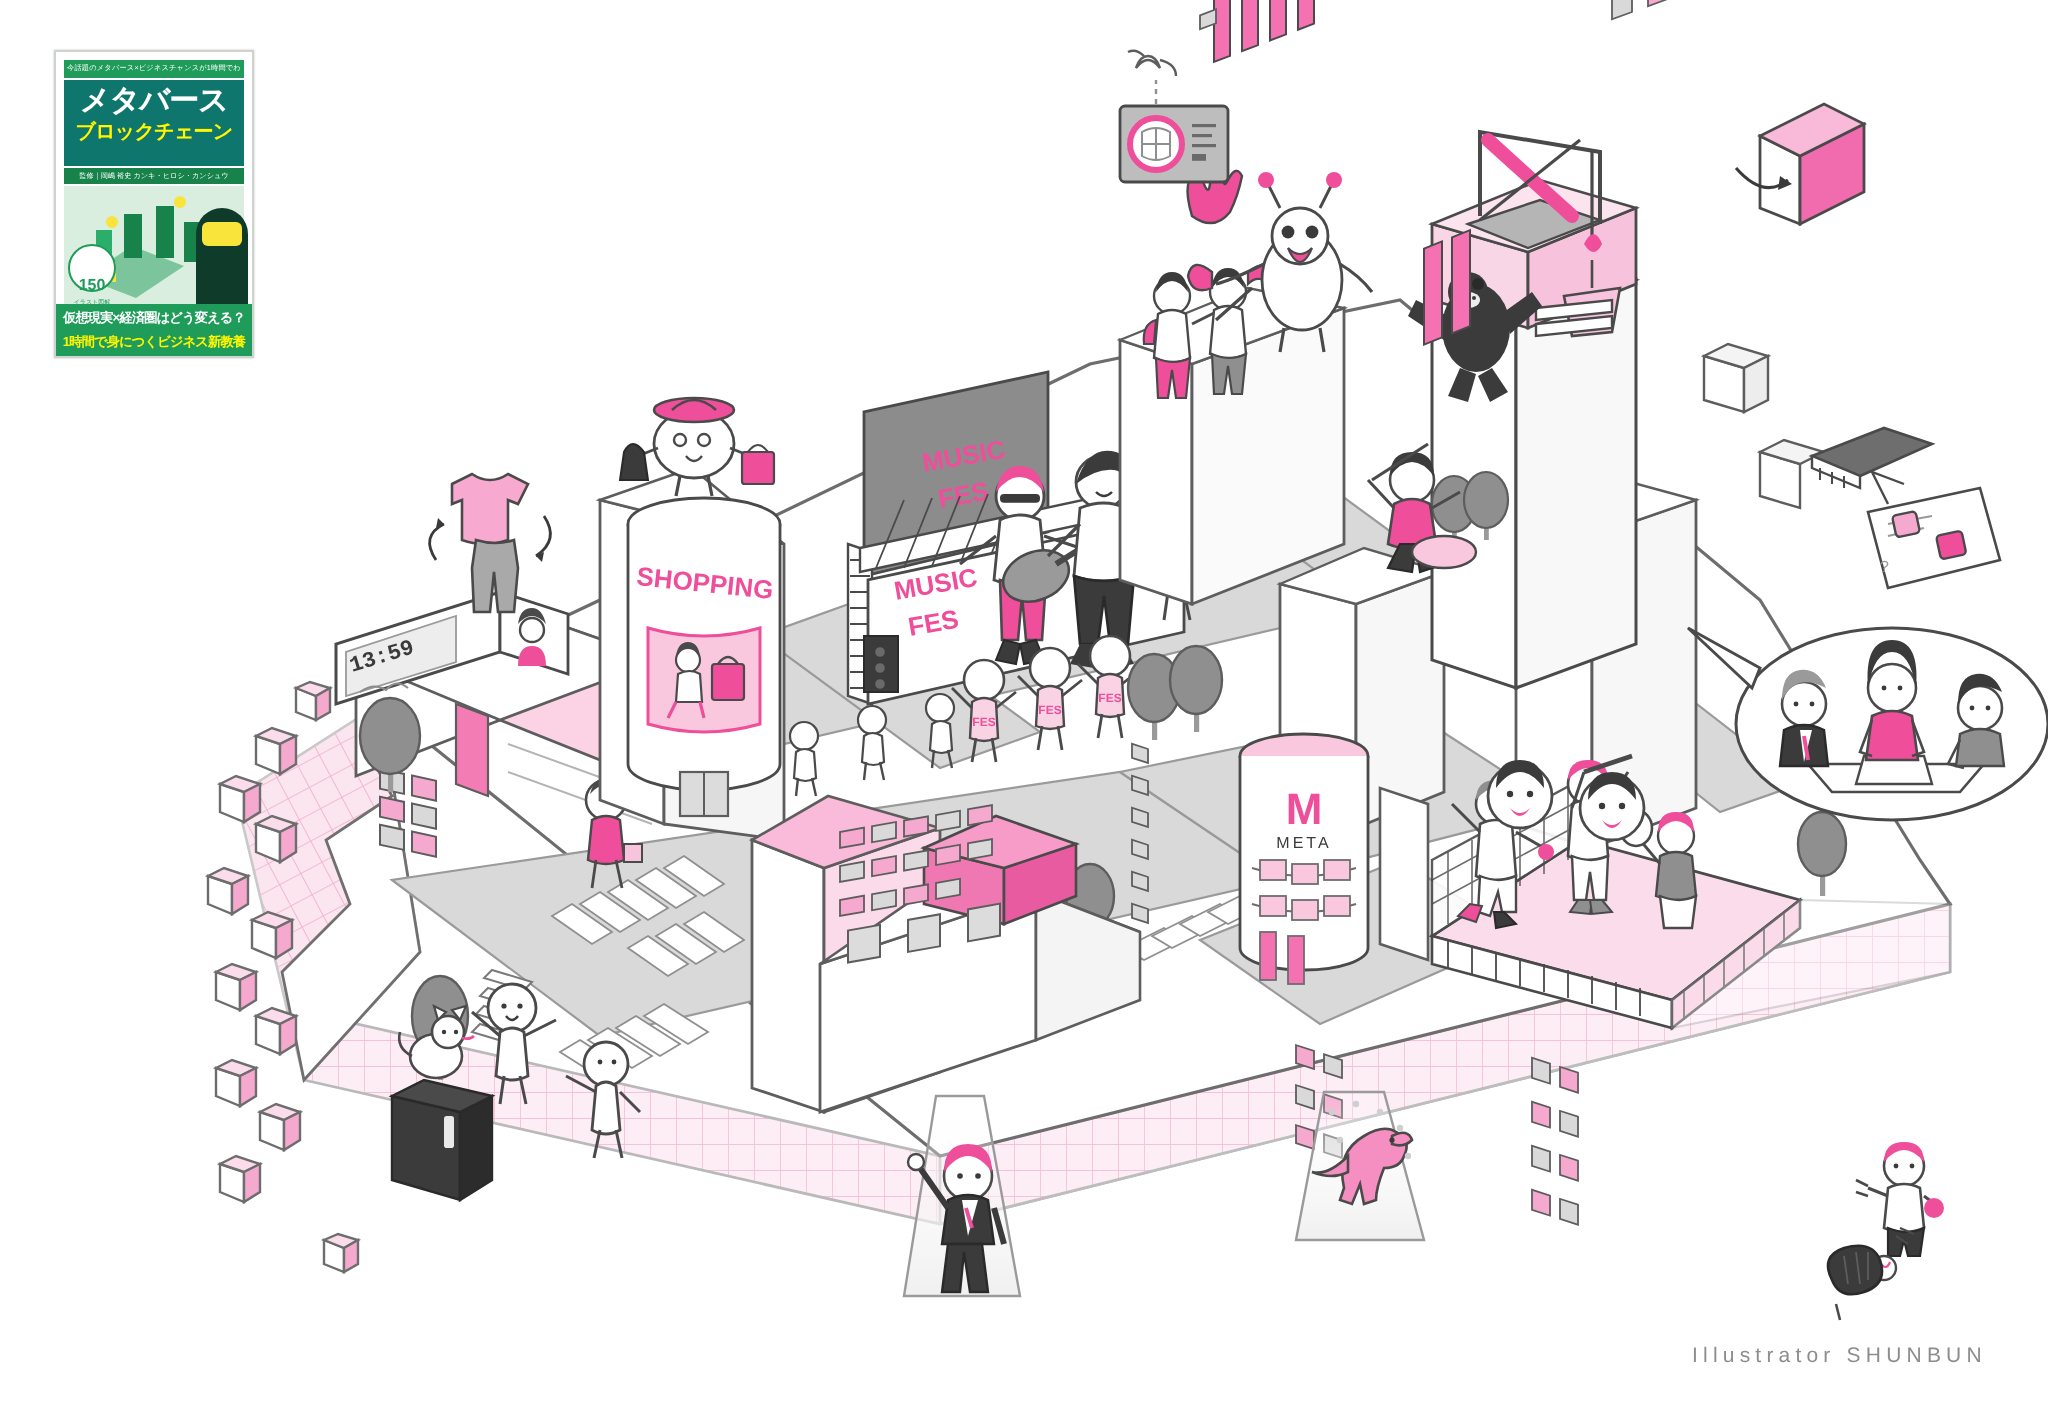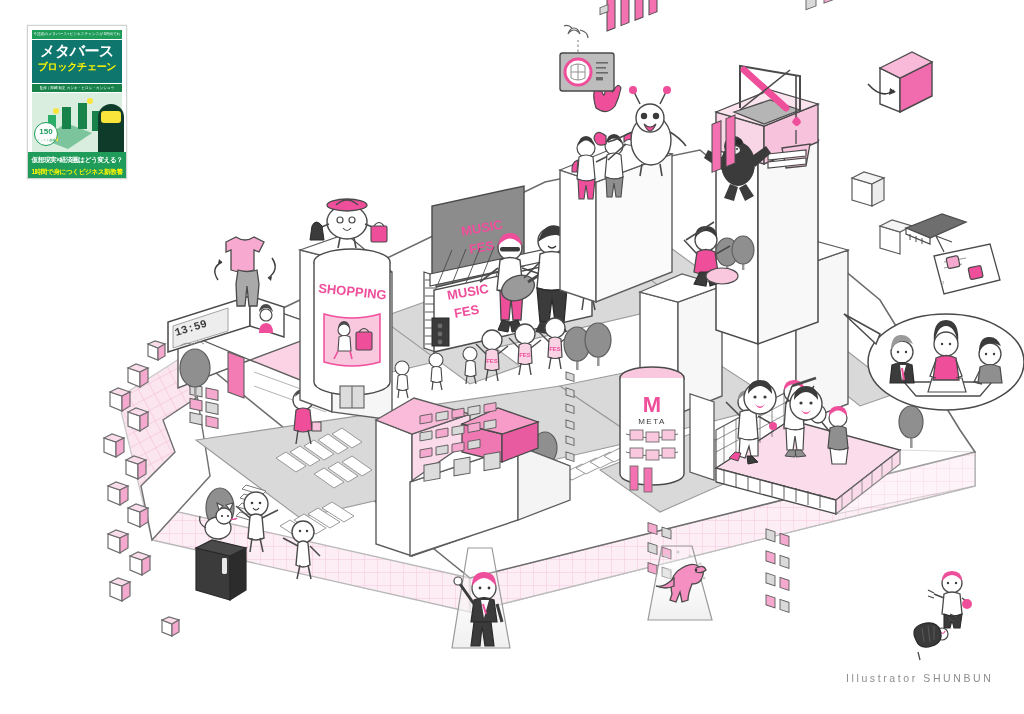--- a/index.html
+++ b/index.html
@@ -12,21 +12,21 @@
     border:1px solid #cfd3d0;box-shadow:0 0 1px rgba(0,0,0,.25);overflow:hidden;}
   .bc-topband{position:absolute;left:4px;top:4px;width:90px;height:9px;background:#1f9c5a;}
   .bc-topband span{display:block;font-size:3.6px;line-height:9px;color:#fff;text-align:center;letter-spacing:.1px;}
   .bc-title{position:absolute;left:4px;top:14px;width:90px;height:43px;background:#0f766e;}
   .bc-title .l1{position:absolute;left:0;top:2px;width:90px;text-align:center;font-size:15px;font-weight:bold;color:#fff;line-height:17px;letter-spacing:-.5px;}
   .bc-title .l2{position:absolute;left:0;top:21px;width:90px;text-align:center;font-size:10px;font-weight:bold;color:#fff600;line-height:12px;letter-spacing:-.4px;}
   .bc-author{position:absolute;left:4px;top:58px;width:90px;height:8px;background:#17834b;}
   .bc-author span{display:block;text-align:center;font-size:3.6px;line-height:8px;color:#fff;}
   .bc-art{position:absolute;left:4px;top:67px;width:90px;height:60px;background:#dff0e4;}
   .bc-badge{position:absolute;left:6px;top:96px;width:22px;height:22px;border-radius:50%;background:#fff;border:1.4px solid #1f9c5a;}
-  .bc-badge b{display:block;text-align:center;font-size:8px;color:#1f9c5a;line-height:13px;padding-top:2px;}
+  .bc-badge b{display:block;text-align:center;font-size:8px;color:#1f9c5a;line-height:13px;padding-top:13px;}
   .bc-badge i{display:block;text-align:center;font-size:3px;font-style:normal;color:#1f9c5a;line-height:4px;}
   .bc-chips{position:absolute;left:4px;top:128px;width:90px;height:13px;display:flex;flex-wrap:wrap;gap:1px;}
   .bc-chip{flex:1 1 28px;background:#1f9c5a;color:#fff;font-size:2.8px;line-height:5.5px;text-align:center;border-radius:1px;}
   .bc-bottom{position:absolute;left:0;bottom:0;width:98px;height:26px;background:#1f9c5a;}
   .bc-bottom .b1,.bc-bottom .b2{display:block;text-align:center;color:#fff;font-weight:bold;letter-spacing:-.4px;}
   .bc-bottom .b1{font-size:6.6px;line-height:12px;padding-top:2px;}
   .bc-bottom .b2{font-size:6.6px;line-height:11px;color:#fff600;}
   .bc-fig{position:absolute;right:2px;bottom:24px;width:26px;height:50px;background:#0f3c2a;border-radius:13px 13px 0 0;}
   .bc-fig:after{content:"";position:absolute;left:3px;top:7px;width:20px;height:12px;background:#f9e43c;border-radius:3px;}
 

